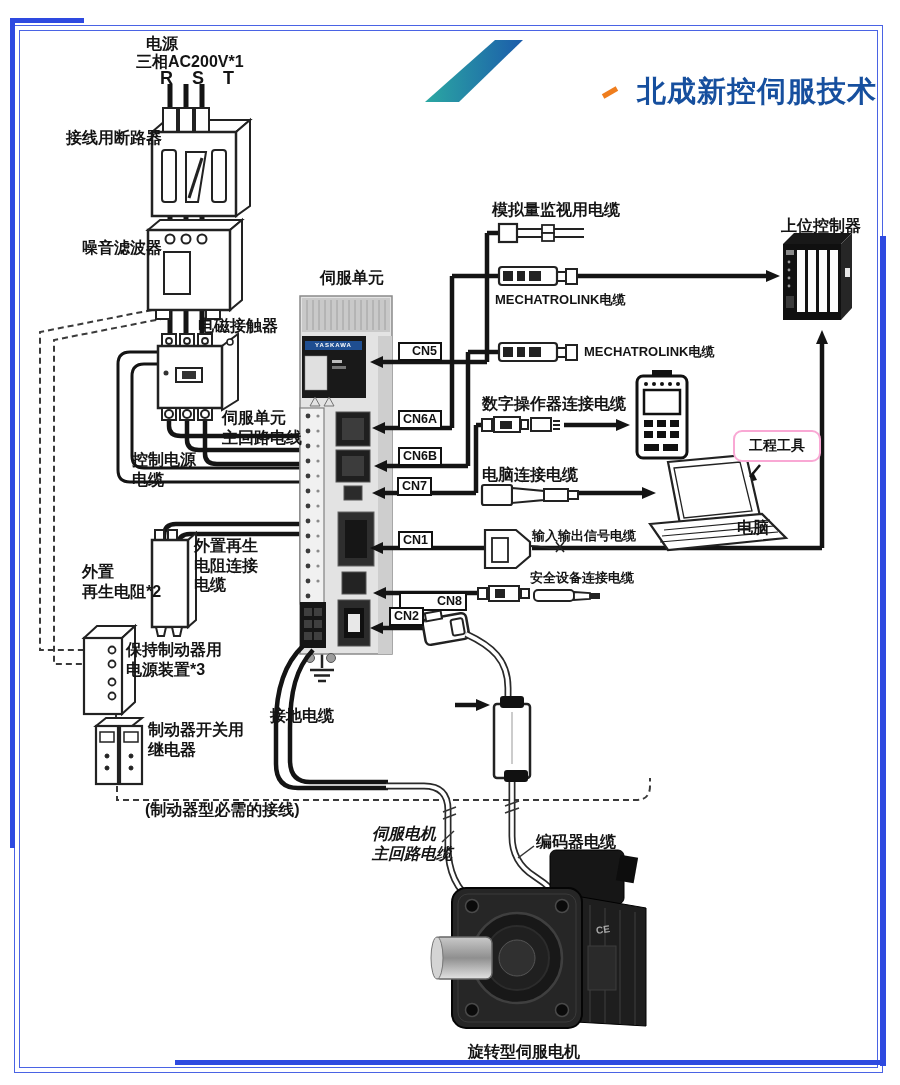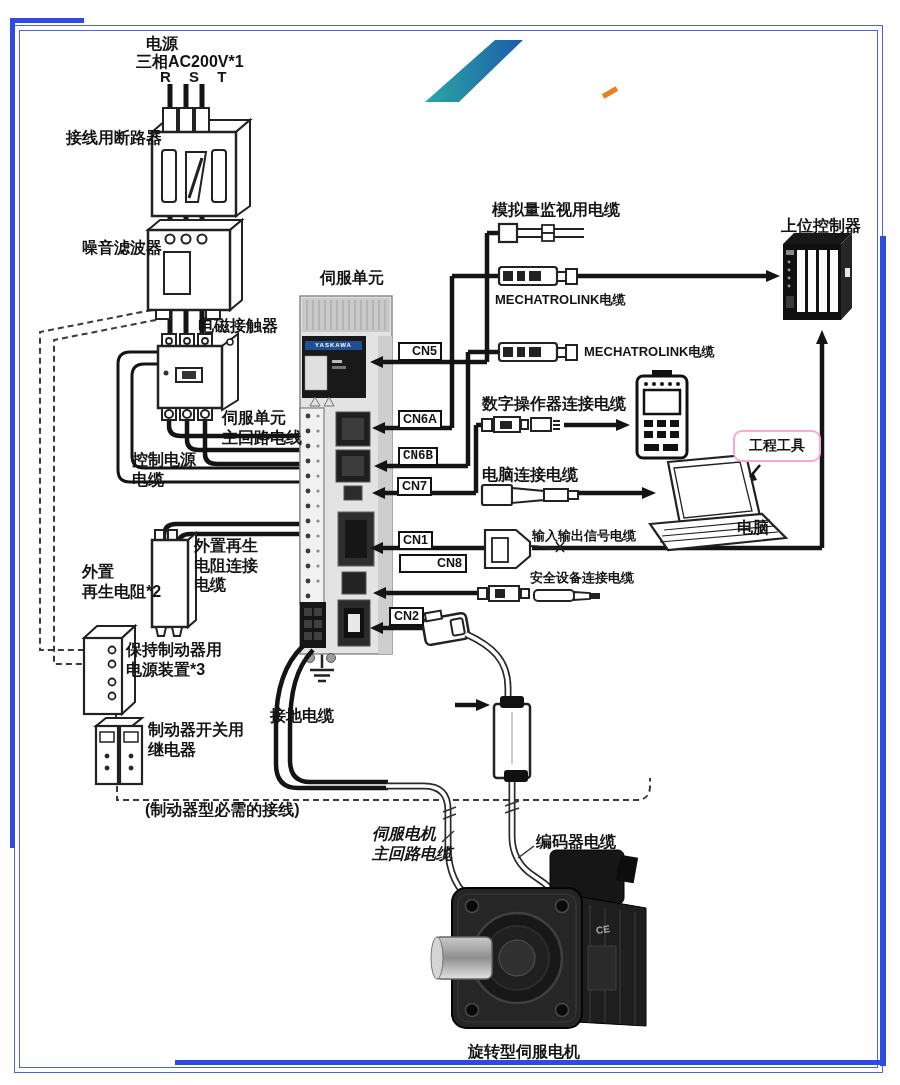--- a/index.html
+++ b/index.html
@@ -53,20 +53,21 @@
     <svg class="swoosh" width="120" height="68">
       <defs>
         <linearGradient id="swg" x1="0" y1="0" x2="1" y2="0">
           <stop offset="0" stop-color="#2ba8a2"></stop>
             <stop offset="1" stop-color="#1c5cab"></stop>
         </linearGradient>
       </defs>
       <polygon points="10,64 80,2 108,2 44,64" fill="url(#swg)"></polygon>
     </svg>
     <span class="orange-dash"></span>
+    <span class="company-text">北成新控伺服技术</span>
   </div>
 
   <svg width="900" height="1085">
     <defs>
       <linearGradient id="shaftGrad" x1="0" y1="0" x2="0" y2="1">
         <stop offset="0" stop-color="#c9c9c9"></stop>
           <stop offset="0.5" stop-color="#8f8f8f"></stop>
         <stop offset="1" stop-color="#e2e2e2"></stop>
       </linearGradient>
     </defs>
@@ -412,21 +413,21 @@
     </g>
 
     <g stroke="#333" stroke-width="1.5" fill="none">
       <path d="M442,842 L454,831"></path>
       <path d="M534,846 L518,858"></path>
     </g>
   </svg>
 
   <div class="lbl" style="left:146px;top:34px;">电源</div>
   <div class="lbl" style="left:136px;top:52px;">三相AC200V*1</div>
-  <div class="lbl" style="left:160px;top:68px;font-size:15px;letter-spacing:7px;">R S T</div>
+  <div class="lbl" style="left:160px;top:68px;font-size:18px;letter-spacing:7px;">R S T</div>
   <div class="lbl" style="left:66px;top:128px;">接线用断路器</div>
   <div class="lbl" style="left:82px;top:238px;">噪音滤波器</div>
   <div class="lbl" style="left:198px;top:316px;">电磁接触器</div>
   <div class="lbl" style="left:222px;top:408px;">伺服单元
 主回路电线</div>
   <div class="lbl" style="left:132px;top:450px;">控制电源
 电缆</div>
   <div class="lbl" style="left:194px;top:536px;">外置再生
 电阻连接
 电缆</div>
@@ -451,19 +452,19 @@
   <div class="lbl" style="left:781px;top:216px;">上位控制器</div>
   <div class="lbl" style="left:372px;top:824px;font-style:italic;">伺服电机
 主回路电缆</div>
   <div class="lbl" style="left:536px;top:832px;">编码器电缆</div>
   <div class="lbl" style="left:468px;top:1042px;">旋转型伺服电机</div>
   <div class="brand">YASKAWA</div>
   <div class="ce">CE</div>
 
   <div class="cn" style="left:398px;top:342px;padding-left:12px;">CN5</div>
   <div class="cn" style="left:398px;top:410px;">CN6A</div>
-  <div class="cn" style="left:398px;top:447px;font-family:Liberation Mono, monospace;">CN6B</div>
+  <div class="cn" style="left:398px;top:447px;">CN6B</div>
   <div class="cn" style="left:397px;top:477px;">CN7</div>
   <div class="cn" style="left:398px;top:531px;">CN1</div>
-  <div class="cn" style="left:399px;top:554px;padding-left:36px;">CN8</div>
+  <div class="cn" style="left:399px;top:592px;padding-left:36px;">CN8</div>
   <div class="cn" style="left:389px;top:607px;">CN2</div>
 
 </div>
 
 </body></html>

